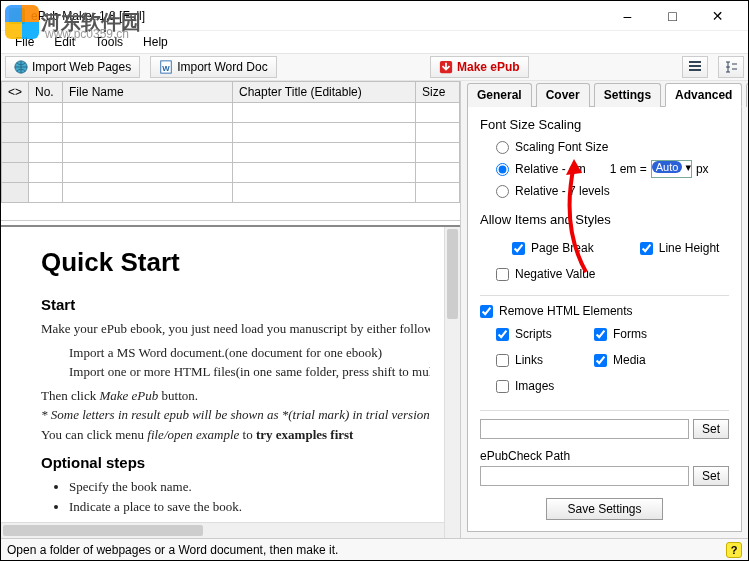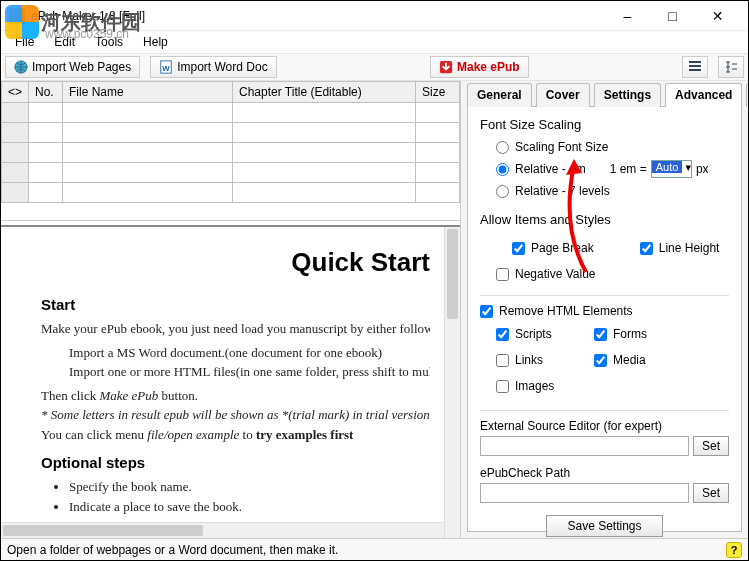--- a/index.html
+++ b/index.html
@@ -22,21 +22,21 @@
 .iconbtn { width: 26px; height: 22px; border: 1px solid #ccc; background: linear-gradient(#fff,#eee); display:flex; align-items:center; justify-content:center; cursor:pointer;}
 .mainarea { display: flex; height: calc(100% - 30px - 22px - 28px - 22px); }
 .leftpane { width: 460px; display: flex; flex-direction: column; border-right: 1px solid #ccc; }
 .tablewrap { height: 140px; overflow: hidden; border-bottom: 1px solid #ccc; }
 table { border-collapse: collapse; width: 100%; }
 th, td { border: 1px solid #c0c0c0; font-size: 12px; text-align: left; padding: 3px 6px; background: #fff; font-weight: normal; height: 20px; }
 th { background: #f0f0f0; }
 td.rowhead { background: #ececec; width: 24px; }
 .previewwrap { flex: 1; position: relative; overflow: hidden; background: #fff; border-top: 2px solid #888; margin-top: 4px; }
 .preview { padding: 20px 30px 10px 40px; font-family: Georgia, serif; }
-.preview h1 { text-align: right; font-size: 26px; margin-bottom: 18px; font-family: Arial,sans-serif; }
+.preview h1 { text-align: left; font-size: 26px; margin-bottom: 18px; font-family: Arial,sans-serif; }
 .preview h2 { font-size: 15px; margin: 10px 0 6px; font-family: Arial,sans-serif; }
 .preview p, .preview li { font-size: 13px; line-height: 1.5; color: #222; }
 .preview ul { padding-left: 28px; margin: 4px 0; }
 .preview em { font-style: italic; }
 .preview .truncR { white-space: nowrap; overflow: hidden; }
 .scrollbarV { position:absolute; right:0; top:0; bottom:0; width:16px; background:#f0f0f0; border-left:1px solid #ddd;}
 .scrollbarV .thumb { position:absolute; left:2px; right:2px; top:2px; height:90px; background:#cdcdcd; border-radius:2px;}
 .scrollbarH { position:absolute; left:0; right:16px; bottom:0; height:16px; background:#f0f0f0; border-top:1px solid #ddd;}
 .scrollbarH .thumb { position:absolute; top:2px; bottom:2px; left:2px; width:200px; background:#cdcdcd; border-radius:2px;}
 .rightpane { flex: 1; padding: 2px 6px 6px; background: #f4f4f4; overflow:hidden;}
@@ -44,21 +44,21 @@
 .tab { padding: 4px 9px; border: 1px solid #bbb; border-bottom: none; background: #f4f4f4; margin-right: 4px; margin-bottom: -1px; cursor: pointer; border-radius: 3px 3px 0 0; font-weight: bold;}
 .tab.active { background: #fff; border-bottom: 1px solid #fff; }
 .tabbody { background: #fff; border: 1px solid #bbb; border-top: none; padding: 10px 12px 8px; height: calc(100% - 24px); }
 .group { margin-bottom: 14px; }
 .group .gtitle { font-size: 13px; margin-bottom: 8px; }
 .radio-row, .check-row { display: flex; align-items: center; gap: 6px; font-size: 12px; margin: 6px 0 6px 16px; }
 .check-cols { display: flex; flex-wrap: wrap; gap: 6px 8px; margin-left: 16px; }
 .check-cols .check-row { margin: 3px 0; width: 90px; }
 .emrow { display:inline-flex; align-items:center; gap:4px; margin-left:18px; font-size:12px;}
 .emsel { border:1px solid #7a9; background:#fff; height:18px; font-size:11px;}
-.emsel .selval { background:#2a60d8; color:#fff; padding:0 4px;}
+.emsel .selval { background:#2a60d8; color:#fff; padding:0 4px;border-radius:6px;}
 .field { margin-bottom: 10px; }
 .field label { display:block; font-size:12px; margin-bottom:3px;}
 .fieldrow { display:flex; gap:4px; }
 .fieldrow input { flex:1; height:20px; border:1px solid #aaa; background:#fff; font-size:12px; padding:0 3px;}
 .smallbtn { height:20px; padding:0 8px; border:1px solid #999; background:linear-gradient(#fff,#e8e8e8); cursor:pointer; font-size:12px;}
 .savebtn-row { text-align:center; margin-top:12px;}
 .savebtn { padding:3px 20px; border:1px solid #999; background:linear-gradient(#fff,#e8e8e8); cursor:pointer; font-size:12px;}
 .statusbar { height:22px; border-top:1px solid #ccc; display:flex; align-items:center; padding:0 6px; font-size:12px; background:#f8f8f8;}
 .statusbar .help { width:16px;height:16px;background:#ffeb3b;border:1px solid #c9b000;border-radius:3px;display:flex;align-items:center;justify-content:center;font-weight:bold;font-size:11px;cursor:pointer;}
 .arrow { position:absolute; left:555px; top:156px; width:40px; height:120px; pointer-events:none; z-index:50;}
@@ -274,21 +274,20 @@
               <span>Media</span>
             </div>
           <div class="check-row">
               <input type="checkbox" style="">
               <span>Images</span>
             </div>
         </div>
       </div>
       <hr class="sep">
       <div class="field">
-        <label>External Source Editor (for expert)</label>
         <div class="fieldrow">
           <input type="text" style="">
           <button class="smallbtn">Set</button>
         </div>
       </div>
       <div class="field">
         <label>ePubCheck Path</label>
         <div class="fieldrow">
           <input type="text" style="">
           <button class="smallbtn">Set</button>

